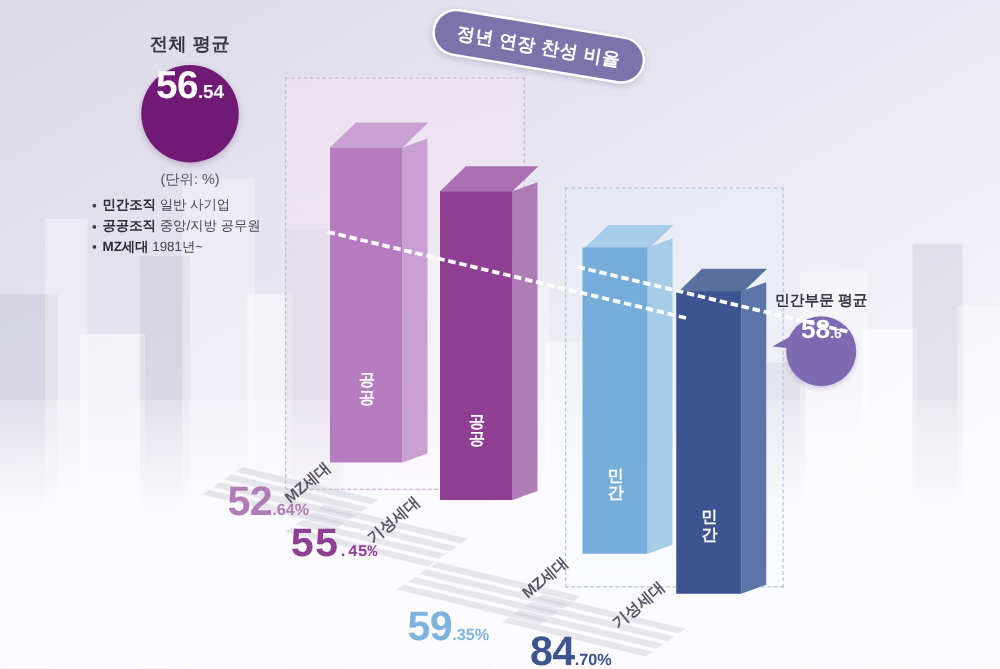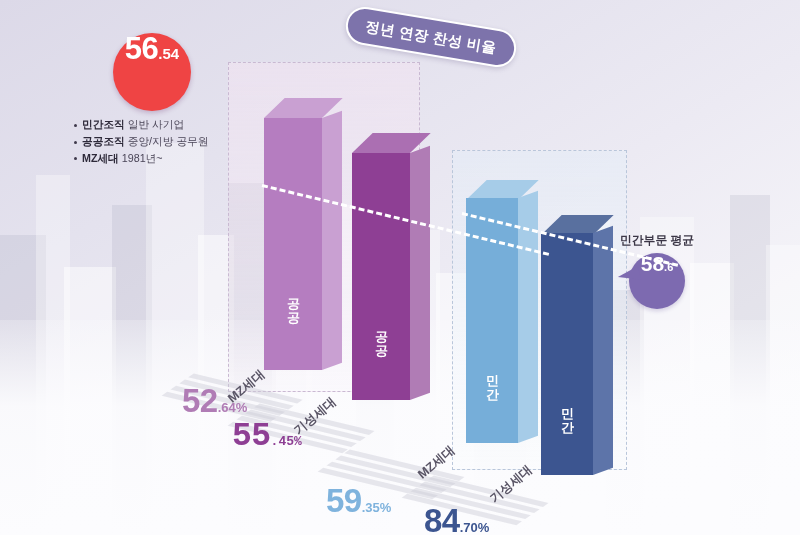--- a/index.html
+++ b/index.html
@@ -35,21 +35,21 @@
   .banner-text {
     color: #ffffff; font-size: 14.5px; font-weight: bold;
     letter-spacing: 0.4px; white-space: nowrap;
   }
 
   
   .total-box { position:absolute; left: 62px; top: 26px; width: 180px; }
   .total-title { font-size: 14.5px; font-weight: bold; color:#3b3646; text-align:center; letter-spacing:.5px; }
   .total-circle {
     width: 78px; height: 78px; border-radius: 50%;
-    background: #ef4444; margin: 7px auto 0;
+    background: #701a75; margin: 7px auto 0;
     display:flex; align-items:baseline; justify-content:center;
     box-shadow: 0 2px 5px rgba(90,25,90,0.25);
   }
   .total-int { color:#fff; font-size: 31px; font-weight:bold; line-height:1; letter-spacing:-0.5px; }
   .total-dec { color:#fff; font-size: 15px; font-weight:bold; line-height:1; }
   .total-unit { font-size: 11.5px; color:#555061; text-align:center; margin-top:6px; }
   .legend { margin-top: 7px; padding-left: 12px; }
   .legend li { list-style:none; font-size: 10.7px; color:#3f3a4c; margin-bottom: 3.5px; line-height:1.25; }
   .legend li .dot { display:inline-block; width:3px; height:3px; border-radius:50%; background:#3f3a4c; vertical-align:middle; margin-right:5px; }
   .legend b { font-weight:bold; color:#2e2a3a; }
@@ -169,24 +169,26 @@
     <div class="bldg dark" style="left:730px;width:40px;  height:340px;"></div>
     <div class="bldg" style="left:766px;width:34px;  height:290px;"></div>
   </div>
   <div class="ground"></div>
 
   <div class="banner">
     <span class="banner-text">정년 연장 찬성 비율</span>
   </div>
 
   <div class="total-box">
+    <div class="total-title">전체 평균</div>
     <div class="total-circle">
       <span class="total-int">56</span>
       <span class="total-dec">.54</span>
     </div>
+    <div class="total-unit">(단위: %)</div>
     <ul class="legend">
       <li><span class="dot"></span><b>민간조직</b> <span class="desc">일반 사기업</span></li>
       <li><span class="dot"></span><b>공공조직</b> <span class="desc">중앙/지방 공무원</span></li>
       <li><span class="dot"></span><b>MZ세대</b> <span class="desc">1981년~</span></li>
     </ul>
   </div>
 
   <div class="panel" id="panel-public"></div>
   <div class="panel" id="panel-private"></div>
 

